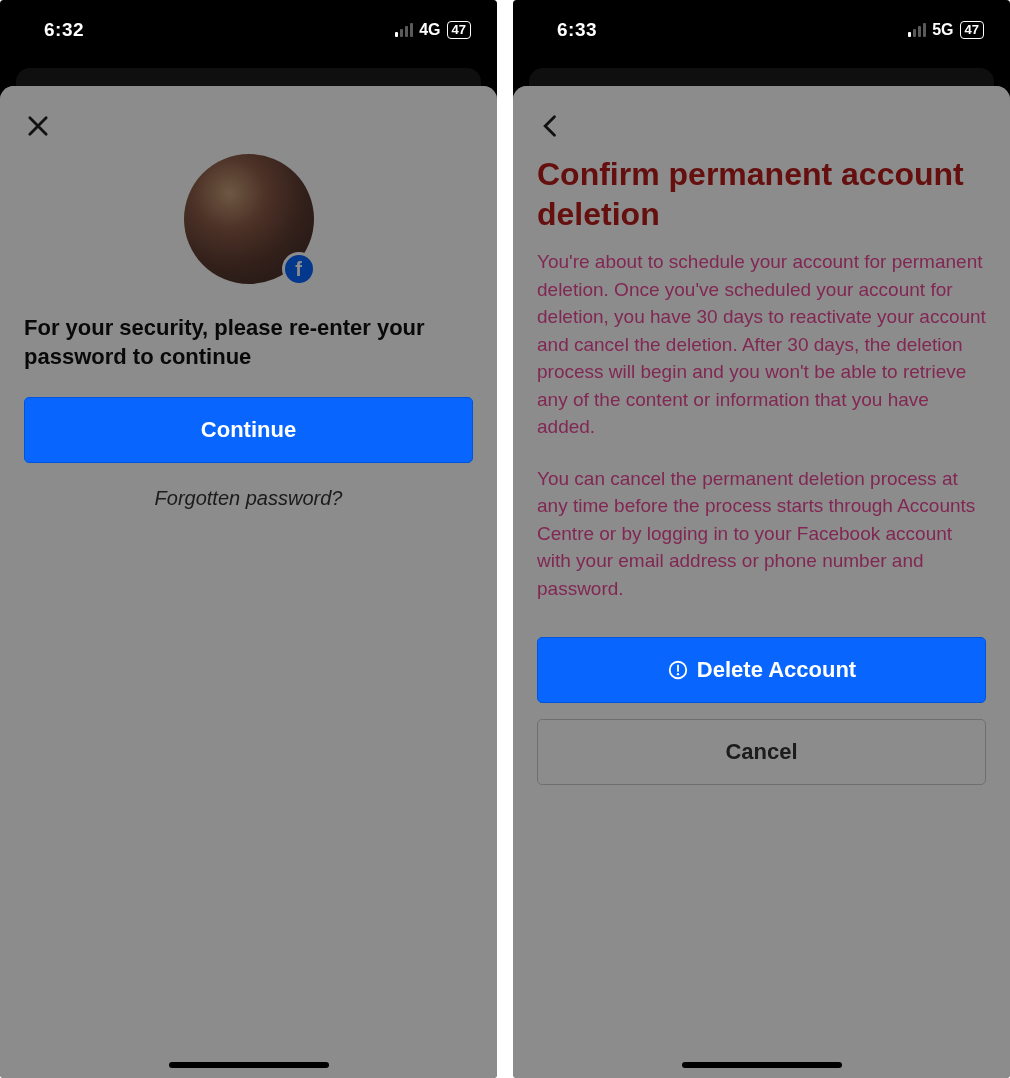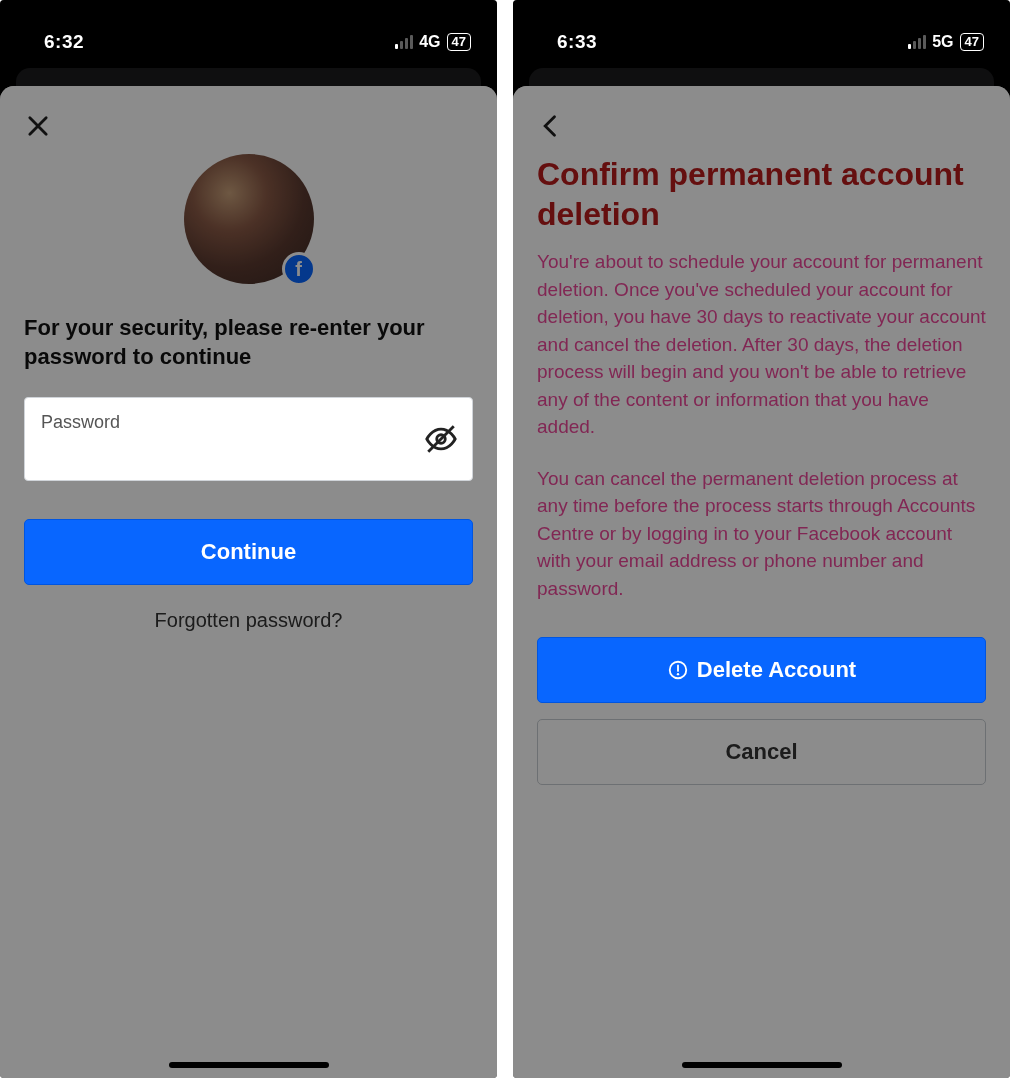--- a/index.html
+++ b/index.html
@@ -2,21 +2,21 @@
 <html><head>
 <meta charset="utf-8">
 <style>
   * { box-sizing: border-box; margin: 0; padding: 0; }
   html, body { width: 1010px; height: 1078px; background: #fff; font-family: -apple-system, BlinkMacSystemFont, "Segoe UI", Helvetica, Arial, sans-serif; }
   .canvas { display: flex; width: 1010px; height: 1078px; }
   .phone { position: relative; width: 497px; height: 1078px; background: #000; border-radius: 4px; overflow: hidden; }
   .gap { width: 16px; background: #fff; }
 
   
-  .status-bar { position: absolute; top: 16px; left: 0; right: 0; height: 52px; display: flex; align-items: center; justify-content: space-between; padding: 0 26px 0 44px; color: #fff; z-index: 10; }
+  .status-bar { position: absolute; top: 4px; left: 0; right: 0; height: 52px; display: flex; align-items: center; justify-content: space-between; padding: 0 26px 0 44px; color: #fff; z-index: 10; }
   .status-time { font-size: 19px; font-weight: 600; letter-spacing: 0.5px; }
   .status-right { display: flex; align-items: center; gap: 6px; font-size: 16px; font-weight: 600; }
   .signal { display: inline-flex; align-items: flex-end; gap: 2px; }
   .signal span { width: 3px; background: #5a5a5a; border-radius: 1px; }
   .signal span:nth-child(1){height:5px}
   .signal span:nth-child(2){height:8px}
   .signal span:nth-child(3){height:11px}
   .signal span:nth-child(4){height:14px}
   .signal .active { background: #fff; }
   .batt-box { border: 1.5px solid #fff; border-radius: 4px; padding: 0 4px; font-size: 13px; font-weight: 700; line-height: 16px; }
@@ -44,21 +44,21 @@
   .field { position: relative; height: 84px; background: #fff; border: 1px solid #d0d4d9; border-radius: 4px; display:flex; align-items:flex-start; padding: 14px 16px; z-index: 8; margin-bottom: 38px; }
   .field-label { font-size: 18px; color: #555; }
   .field input { position:absolute; inset:0; border:0; background:transparent; outline:none; padding: 34px 56px 10px 16px; font-size:18px; }
   .eye-btn { position:absolute; right: 14px; top: 50%; transform: translateY(-50%); width: 34px; height: 34px; color:#222; cursor:pointer; z-index:9; }
 
   .btn { display:flex; align-items:center; justify-content:center; gap:8px; width:100%; height: 66px; border-radius: 5px; font-size: 22px; font-weight: 600; cursor:pointer; position: relative; z-index: 8; }
   .btn-primary { background: #0866ff; color: #fff; border: 1px solid #0055e0; }
   .btn-outline { background: transparent; color: #333; border: 1px solid #c7ccd1; }
   .btn + .btn { margin-top: 16px; }
 
-  .link { text-align:center; font-size: 20px; color: #333; margin-top: 24px; position: relative; z-index: 3; cursor:pointer; }
+  .link { text-align:center; font-size: 20px; color: #333; margin-top: 24px; position: relative; z-index: 3; cursor:pointer;font-style:italic; }
 
   .home-indicator { position:absolute; bottom: 10px; left: 50%; transform: translateX(-50%); width: 160px; height: 6px; background:#000; border-radius: 4px; z-index: 20; }
 
   
   .top-dim { position:absolute; top:0; left:0; right:0; height:86px; background: rgba(0,0,0,0.45); z-index: 9; }
 
   
   .under { position: relative; z-index: 3; }
   .over  { position: relative; z-index: 8; }
 
@@ -95,29 +95,20 @@
       </div>
 
       <div class="avatar-wrap under">
         <div class="avatar">
           <div class="avatar-badge">f</div>
         </div>
       </div>
 
       <div class="heading-md under">For your security, please re-enter your password to continue</div>
 
-      <div class="field">
-        <span class="field-label">Password</span>
-        <input type="password" aria-label="Password" style="">
-        <svg class="eye-btn" viewBox="0 0 24 24">
-          <path d="M2 12s3.5-7 10-7 10 7 10 7-3.5 7-10 7S2 12 2 12z" fill="none" stroke="currentColor" stroke-width="2"></path>
-          <circle cx="12" cy="12" r="3" fill="none" stroke="currentColor" stroke-width="2"></circle>
-          <line x1="3" y1="21" x2="21" y2="3" stroke="currentColor" stroke-width="2"></line>
-        </svg>
-      </div>
 
       <div class="btn btn-primary">
         <span>Continue</span>
       </div>
 
       <div class="link under">
         <span>Forgotten password?</span>
       </div>
     </div>
 

